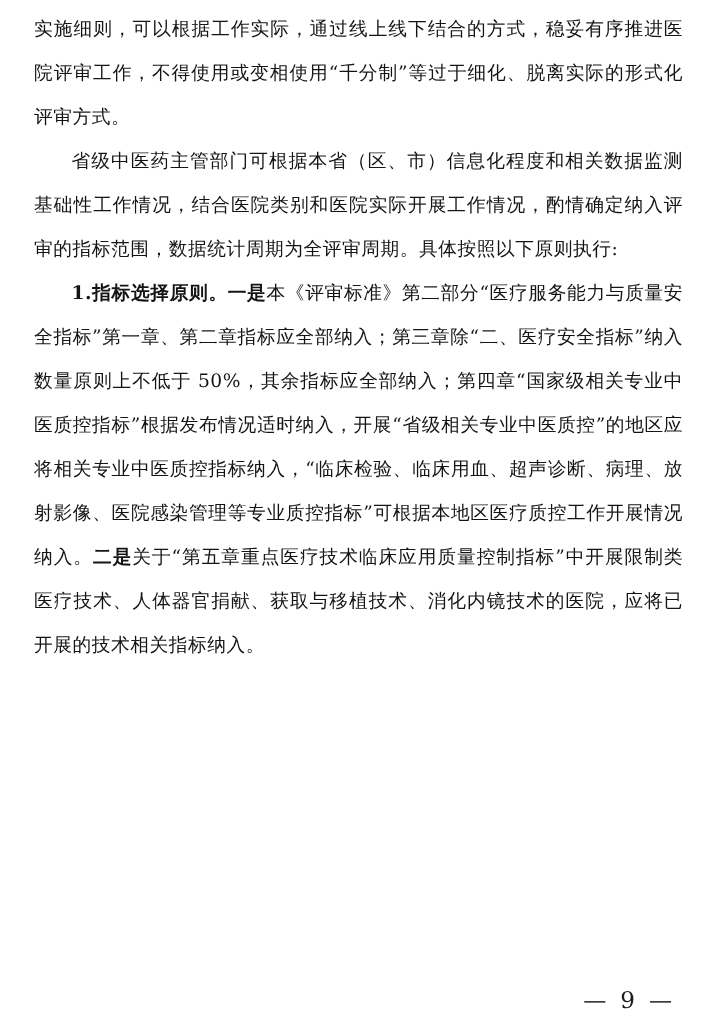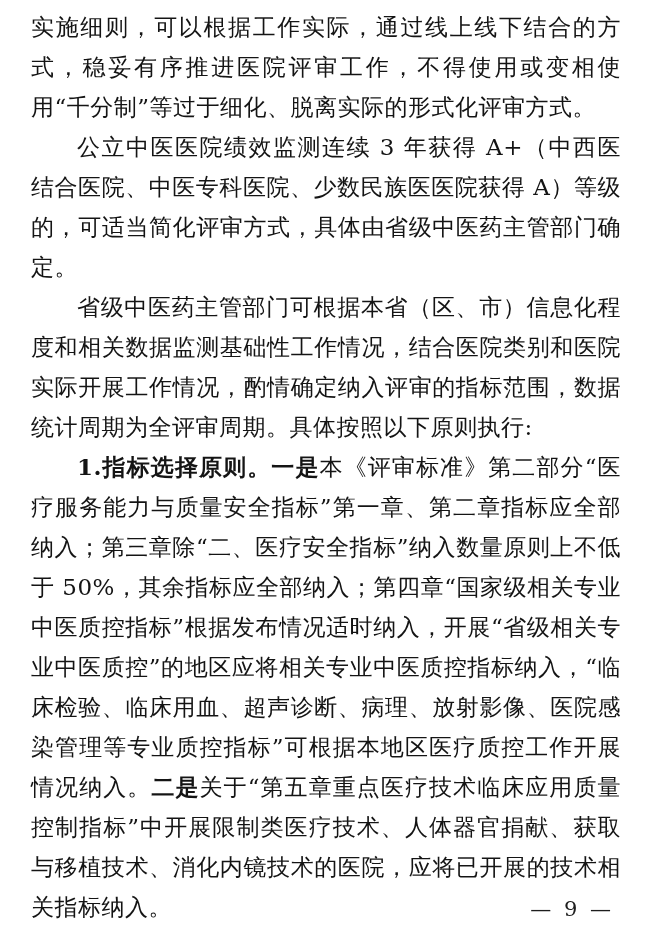--- a/index.html
+++ b/index.html
@@ -17,21 +17,21 @@
     color: #141414;
   }
   .doc-body {
     position: absolute;
     left: 31px;
     right: 29px;
     top: 7px;
   }
   p.para {
     margin: 0;
-    font-size: 23px;
+    font-size: 17px;
     line-height: 40px;
     text-align: justify;
     text-justify: inter-character;
     letter-spacing: 0.5px;
   }
   p.para.indent {
     text-indent: 2em;
   }
   .run.bold {
     font-weight: bold;
@@ -45,18 +45,17 @@
     color: #1d1d1d;
     font-family: "DejaVu Serif", serif;
   }
 </style>
 </head>
 <body>
 
 <div class="page">
   <div class="doc-body">
       <p class="para"><span class="run">实施细则，可以根据工作实际，通过线上线下结合的方式，稳妥有序推进医院评审工作，不得使用或变相使用“千分制”等过于细化、脱离实际的形式化评审方式。</span></p>
-      <p class="para indent"><span class="run">公立中医医院绩效监测连续 3 年获得 A+（中西医结合医院、中医专科医院、少数民族医医院获得 A）等级的，可适当简化评审方式，具体由省级中医药主管部门确定。</span></p>
       <p class="para indent"><span class="run">省级中医药主管部门可根据本省（区、市）信息化程度和相关数据监测基础性工作情况，结合医院类别和医院实际开展工作情况，酌情确定纳入评审的指标范围，数据统计周期为全评审周期。具体按照以下原则执行:</span></p>
       <p class="para indent"><span class="run bold">1.指标选择原则。一是</span><span class="run">本《评审标准》第二部分“医疗服务能力与质量安全指标”第一章、第二章指标应全部纳入；第三章除“二、医疗安全指标”纳入数量原则上不低于 50%，其余指标应全部纳入；第四章“国家级相关专业中医质控指标”根据发布情况适时纳入，开展“省级相关专业中医质控”的地区应将相关专业中医质控指标纳入，“临床检验、临床用血、超声诊断、病理、放射影像、医院感染管理等专业质控指标”可根据本地区医疗质控工作开展情况纳入。</span><span class="run bold">二是</span><span class="run">关于“第五章重点医疗技术临床应用质量控制指标”中开展限制类医疗技术、人体器官捐献、获取与移植技术、消化内镜技术的医院，应将已开展的技术相关指标纳入。</span></p>
     </div>
   <div class="page-number">— 9 —</div>
 </div>
 
 </body></html>

